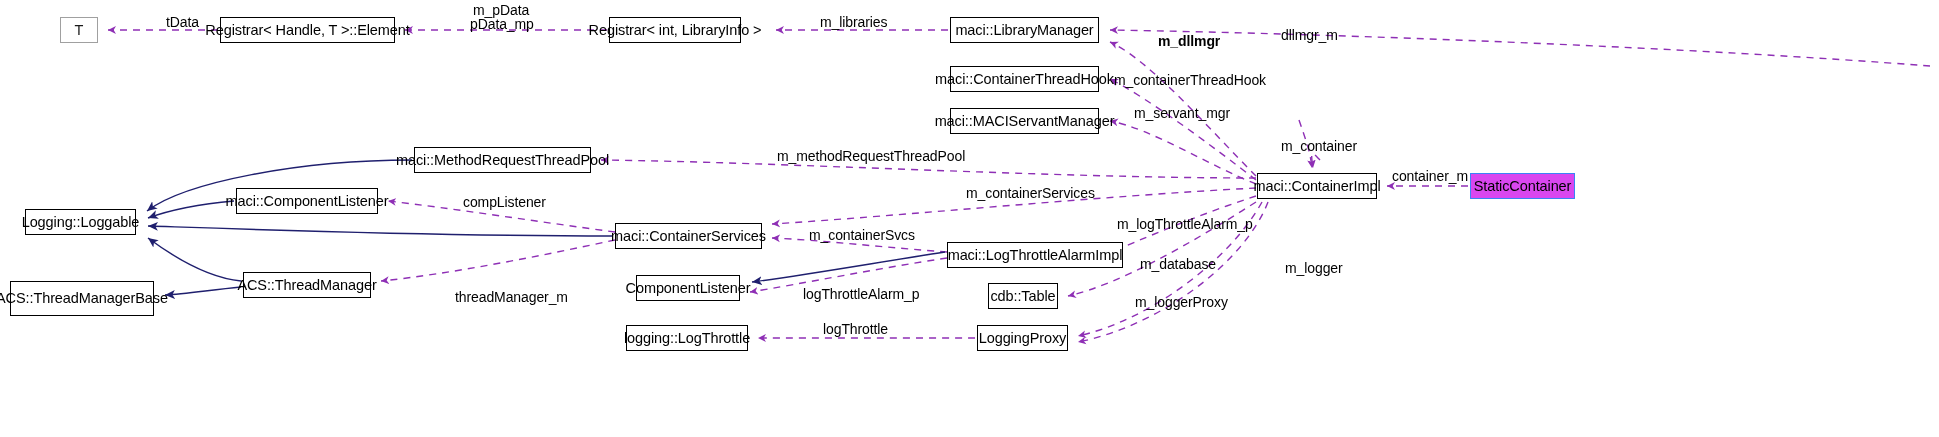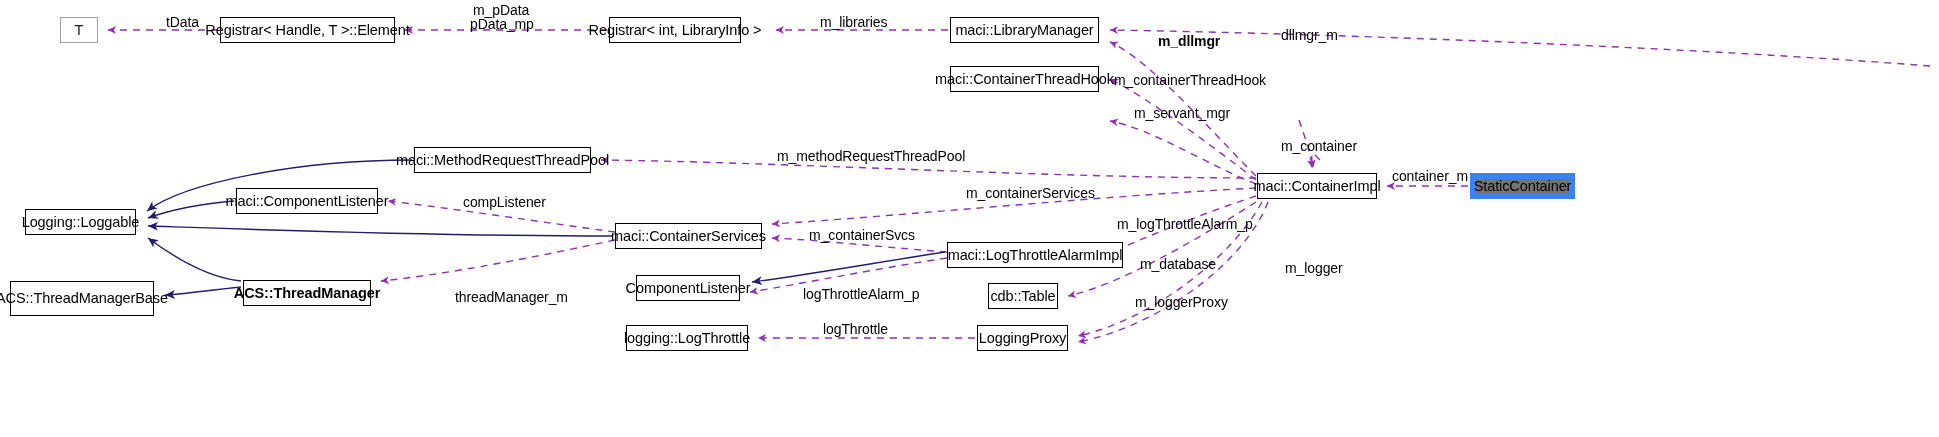--- a/index.html
+++ b/index.html
@@ -36,22 +36,22 @@
     justify-content: center;
     white-space: nowrap;
     letter-spacing: -0.1px;
     z-index: 3;
   }
   .node.faded {
     border-color: #a0a0a0;
     color: #1a1a1a;
   }
   .node.highlight {
-    background: #737373;
-    border: 6px solid #3b82f6;
+    background: #d946ef;
+    border: 1px solid #3b82f6;
   }
   .edge-label {
     position: absolute;
     font-size: 14px;
     color: #000000;
     white-space: nowrap;
     line-height: 1.05;
     z-index: 4;
     letter-spacing: -0.1px;
   }
@@ -103,25 +103,26 @@
       <path d="M 241,287 C 210,290 185,294 165,295"></path>
       <path d="M 945,252 C 880,262 800,276 752,282"></path>
     </g>
   </svg>
 
   <div class="node faded" style="left:60px;  top:17px;  width:38px;  height:26px;">T</div>
   <div class="node" style="left:220px; top:17px;  width:175px; height:26px;">Registrar&lt; Handle, T &gt;::Element</div>
   <div class="node" style="left:609px; top:17px;  width:132px; height:26px;">Registrar&lt; int, LibraryInfo &gt;</div>
   <div class="node" style="left:950px; top:17px;  width:149px; height:26px;">maci::LibraryManager</div>
   <div class="node" style="left:950px; top:66px;  width:149px; height:26px;">maci::ContainerThreadHook</div>
+  <div class="node" style="left:950px; top:108px; width:149px; height:26px;">maci::MACIServantManager</div>
   <div class="node" style="left:414px; top:147px; width:177px; height:26px;">maci::MethodRequestThreadPool</div>
   <div class="node" style="left:25px;  top:209px; width:111px; height:26px;">Logging::Loggable</div>
   <div class="node" style="left:236px; top:188px; width:142px; height:26px;">maci::ComponentListener</div>
   <div class="node" style="left:615px; top:223px; width:147px; height:26px;">maci::ContainerServices</div>
-  <div class="node" style="left:243px; top:280px; width:128px; height:26px;font-weight:bold;">ACS::ThreadManager</div>
+  <div class="node" style="left:243px; top:272px; width:128px; height:26px;">ACS::ThreadManager</div>
   <div class="node" style="left:10px;  top:281px; width:144px; height:35px;">ACS::ThreadManagerBase</div>
   <div class="node" style="left:636px; top:275px; width:104px; height:26px;">ComponentListener</div>
   <div class="node" style="left:626px; top:325px; width:122px; height:26px;text-align:right;">logging::LogThrottle</div>
   <div class="node" style="left:947px; top:242px; width:176px; height:26px;">maci::LogThrottleAlarmImpl</div>
   <div class="node" style="left:988px; top:283px; width:70px;  height:26px;">cdb::Table</div>
   <div class="node" style="left:977px; top:325px; width:91px;  height:26px;">LoggingProxy</div>
   <div class="node" style="left:1257px; top:173px; width:120px; height:26px;">maci::ContainerImpl</div>
   <div class="node highlight" style="left:1470px; top:173px; width:105px; height:26px;">StaticContainer</div>
 
   <div class="edge-label" style="left:166px;  top:15px;">tData</div>

